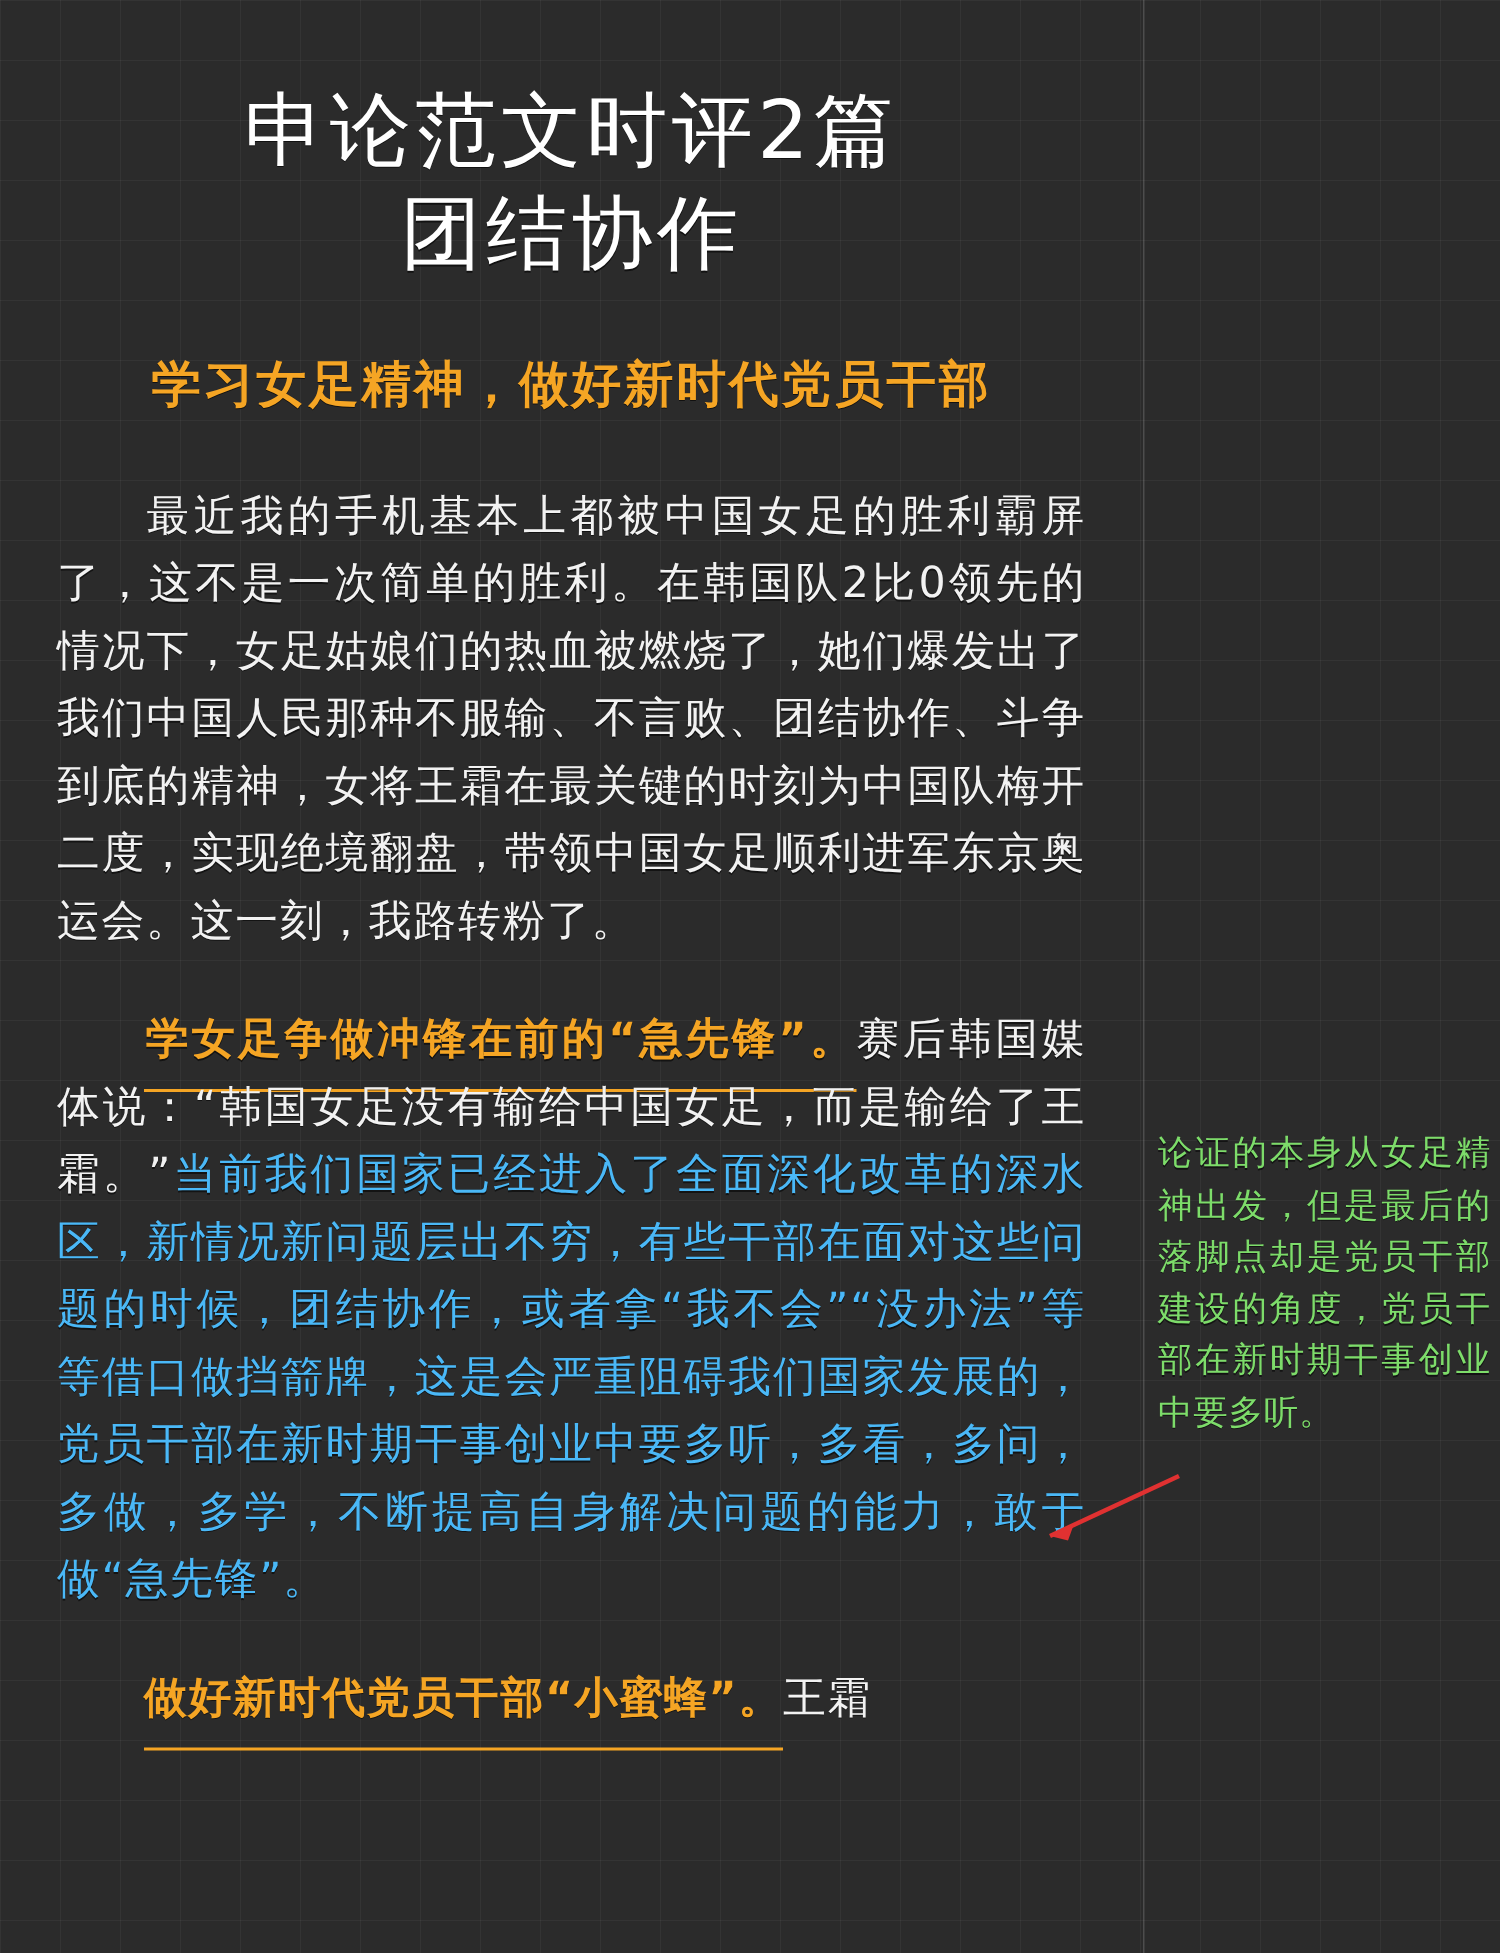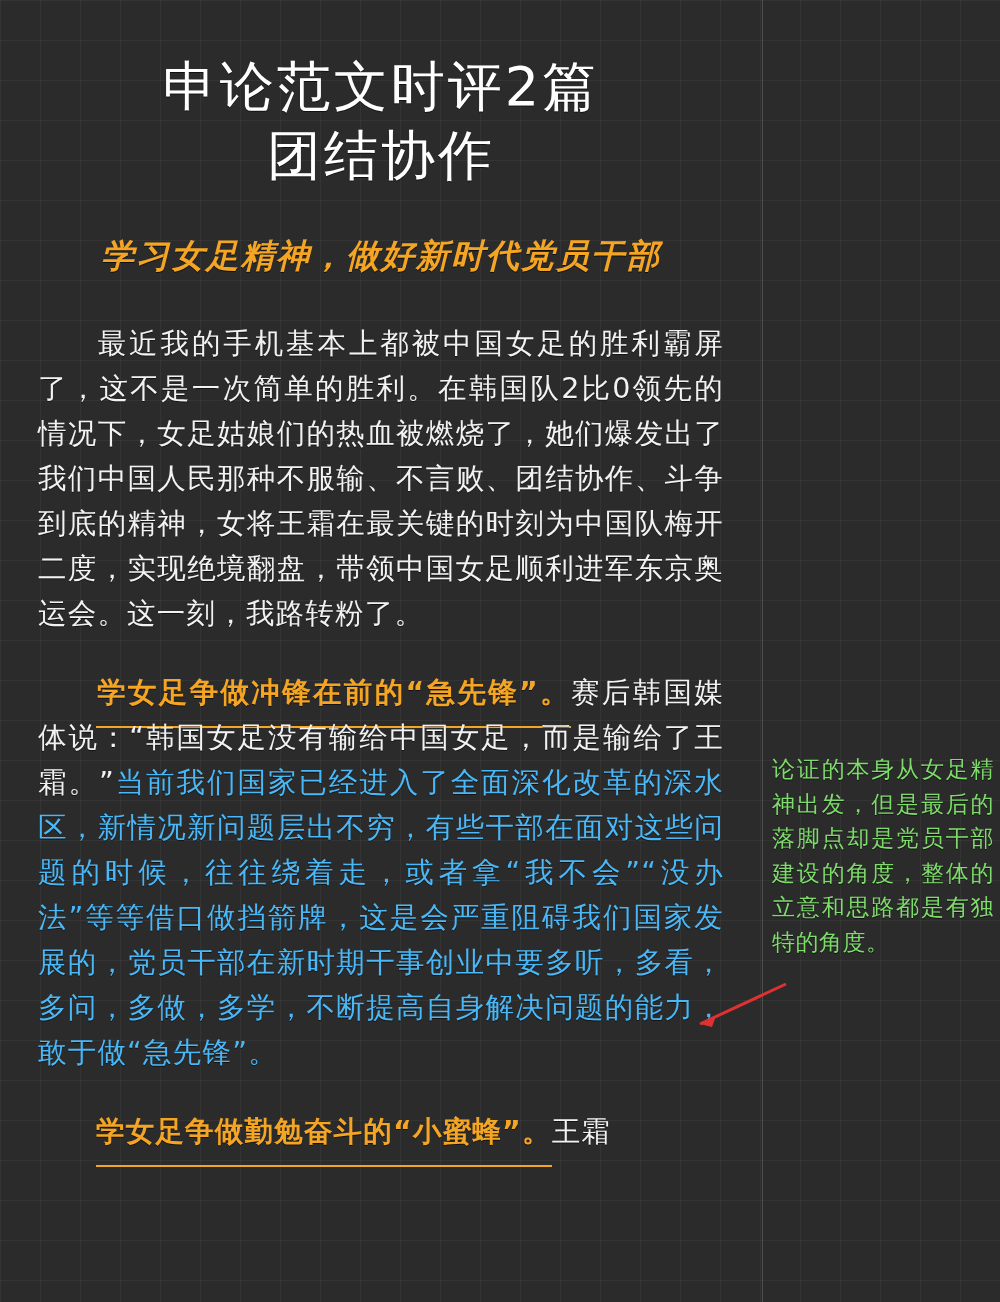--- a/index.html
+++ b/index.html
@@ -48,21 +48,20 @@
     text-shadow: 0 1px 0 rgba(0,0,0,0.6);
   }
   .subtitle {
     margin-top: 44px;
     text-align: center;
     color: #f5a524;
     font-size: 33px;
     letter-spacing: 2px;
     font-weight: 600;
     text-shadow: 0 1px 0 rgba(0,0,0,0.6);
-    font-style: italic;
   }
   .para {
     margin: 34px 38px 0 38px;
     font-size: 28.5px;
     line-height: 1.58;
     letter-spacing: 1.2px;
     text-align: justify;
     text-shadow: 0 1px 0 rgba(0,0,0,0.55);
   }
   .para.first {
@@ -116,29 +115,29 @@
       <div class="title-line">团结协作</div>
     </div>
 
     <div class="subtitle">学习女足精神，做好新时代党员干部</div>
 
     <div class="para first white">
       <span class="indent"></span><span>最近我的手机基本上都被中国女足的胜利霸屏了，这不是一次简单的胜利。在韩国队2比0领先的情况下，女足姑娘们的热血被燃烧了，她们爆发出了我们中国人民那种不服输、不言败、团结协作、斗争到底的精神，女将王霜在最关键的时刻为中国队梅开二度，实现绝境翻盘，带领中国女足顺利进军东京奥运会。这一刻，我路转粉了。</span>
     </div>
 
     <div class="para">
-      <span class="indent"></span><span class="heading-hl">学女足争做冲锋在前的“急先锋”。</span><span class="white">赛后韩国媒体说：“韩国女足没有输给中国女足，而是输给了王霜。”</span><span class="blue">当前我们国家已经进入了全面深化改革的深水区，新情况新问题层出不穷，有些干部在面对这些问题的时候，往往绕着走，或者拿“我不会”“没办法”等等借口做挡箭牌，这是会严重阻碍我们国家发展的，党员干部在新时期干事创业中要多听，多看，多问，多做，多学，不断提高自身解决问题的能力，敢于做“急先锋”。</span>
+      <span class="indent"></span><span class="heading-hl">学女足争做冲锋在前的“急先锋”。</span><span class="white">赛后韩国媒体说：“韩国女足没有输给中国女足，而是输给了王霜。”</span><span class="blue">当前我们国家已经进入了全面深化改革的深水区，新情况新问题层出不穷，有些干部在面对这些问题的时候，团结协作，或者拿“我不会”“没办法”等等借口做挡箭牌，这是会严重阻碍我们国家发展的，党员干部在新时期干事创业中要多听，多看，多问，多做，多学，不断提高自身解决问题的能力，敢于做“急先锋”。</span>
     </div>
 
     <div class="para">
-      <span class="indent"></span><span class="heading-hl">学女足争做勤勉奋斗的“小蜜蜂”。</span><span class="white">王霜</span>
+      <span class="indent"></span><span class="heading-hl">做好新时代党员干部“小蜜蜂”。</span><span class="white">王霜</span>
     </div>
 
   </div>
 
   <svg class="arrow-svg" viewBox="0 0 100 60">
     <line x1="96" y1="4" x2="10" y2="44" stroke="#e03131" stroke-width="3"></line>
     <polygon points="10,44 26,36 22,47" fill="#e03131"></polygon>
   </svg>
 
-  <div class="annotation">论证的本身从女足精神出发，但是最后的落脚点却是党员干部建设的角度，整体的立意和思路都是有独特的角度。</div>
+  <div class="annotation">论证的本身从女足精神出发，但是最后的落脚点却是党员干部建设的角度，党员干部在新时期干事创业中要多听。</div>
 
 </div>
 
 </body></html>

